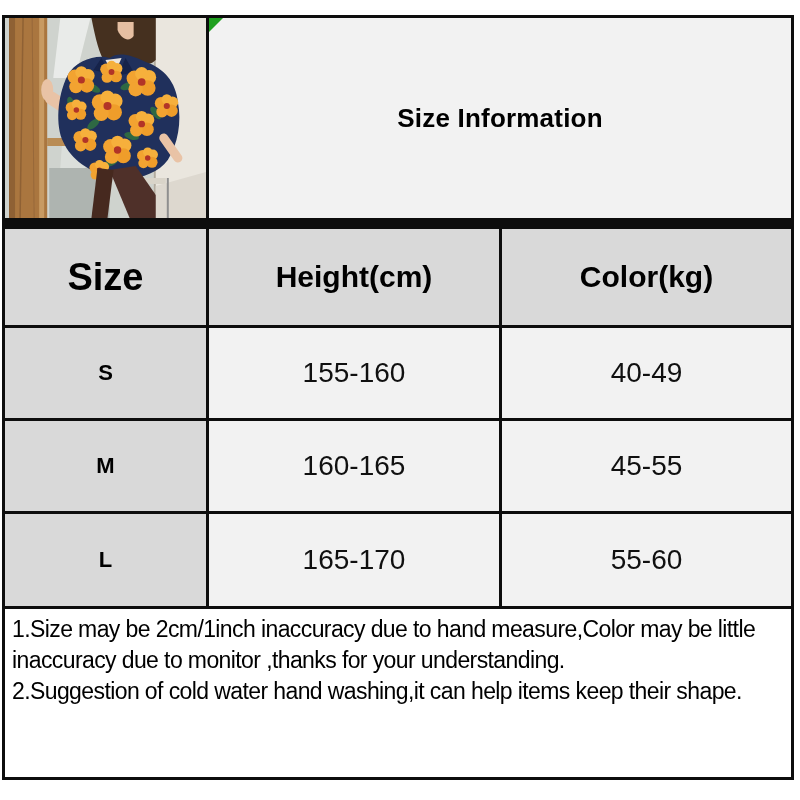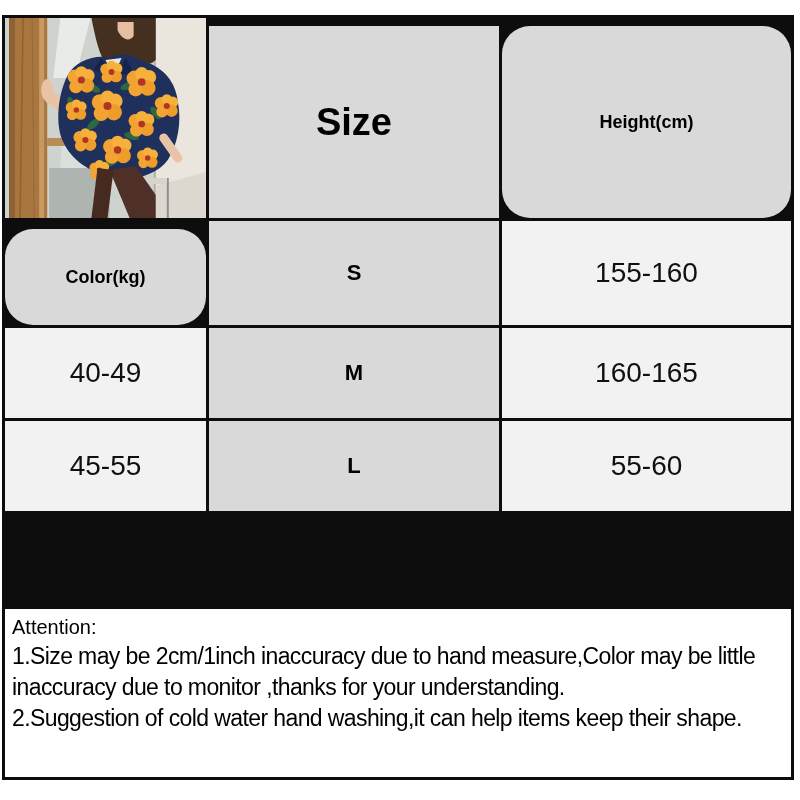--- a/index.html
+++ b/index.html
@@ -20,21 +20,21 @@
   .title-cell{
     grid-column:2/4;grid-row:1;background:#f2f2f2;position:relative;
   }
   .title-text{font-size:26px;font-weight:bold;letter-spacing:0.2px;}
   .corner-triangle{
     position:absolute;left:0;top:0;width:0;height:0;
     border-top:14px solid #1fa01f;border-right:14px solid transparent;
   }
   .hdr{background:#d9d9d9;font-weight:bold;margin-top:8px;}
   .hdr-size{font-size:38px;}
-  .hdr-col{font-size:18px;border-radius:28px;}
+  .hdr-col{font-size:30px;}
   .rowlabel{background:#d9d9d9;font-weight:bold;font-size:22px;}
   .datacell{background:#f2f2f2;font-size:28px;color:#101010;}
   .attention{
     grid-column:1/4;grid-row:6;background:#ffffff;
     padding:5px 7px;box-sizing:border-box;text-align:left;line-height:31px;
   }
   .attn-label{font-size:20px;line-height:27px;}
   .attn-line{font-size:23px;letter-spacing:-0.6px;white-space:nowrap;}
 </style>
 </head>
@@ -110,37 +110,41 @@
         <line x1="158" y1="120" x2="172" y2="140" stroke="#e9c3a6" stroke-width="9" stroke-linecap="round"></line>
 
         <polygon points="104,152 130,148 166,200 124,200" fill="#4f3029"></polygon>
         <polygon points="92,150 108,152 102,200 86,200" fill="#46291f"></polygon>
 
         <polygon points="150,168 200,154 200,200 150,200" fill="#ddd8cf"></polygon>
         <line x1="162" y1="160" x2="162" y2="200" stroke="#8f8f8f" stroke-width="2"></line>
       </svg>
     </div>
 
+    <div class="cell title-cell">
+      <span class="corner-triangle"></span>
+      <span class="title-text">Size Information</span>
+    </div>
 
     <div class="cell hdr hdr-size">Size</div>
     <div class="cell hdr hdr-col">Height(cm)</div>
     <div class="cell hdr hdr-col">Color(kg)</div>
 
     <div class="cell rowlabel">S</div>
     <div class="cell datacell">155-160</div>
     <div class="cell datacell">40-49</div>
 
     <div class="cell rowlabel">M</div>
     <div class="cell datacell">160-165</div>
     <div class="cell datacell">45-55</div>
 
     <div class="cell rowlabel">L</div>
+    <div class="cell datacell">165-170</div>
     <div class="cell datacell">55-60</div>
 
     <div class="attention">
-      <div class="attn-label">Attention:</div>
       <div class="attn-line">1.Size may be 2cm/1inch inaccuracy due to hand measure,Color may be little</div>
       <div class="attn-line">inaccuracy due to monitor ,thanks for your understanding.</div>
       <div class="attn-line">2.Suggestion of cold water hand washing,it can help items keep their shape.</div>
     </div>
 
   </div>
 </div>
 
 </body></html>

